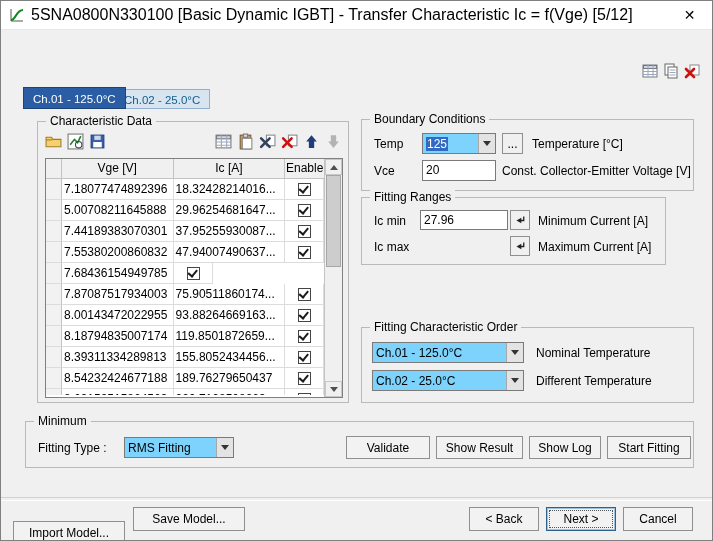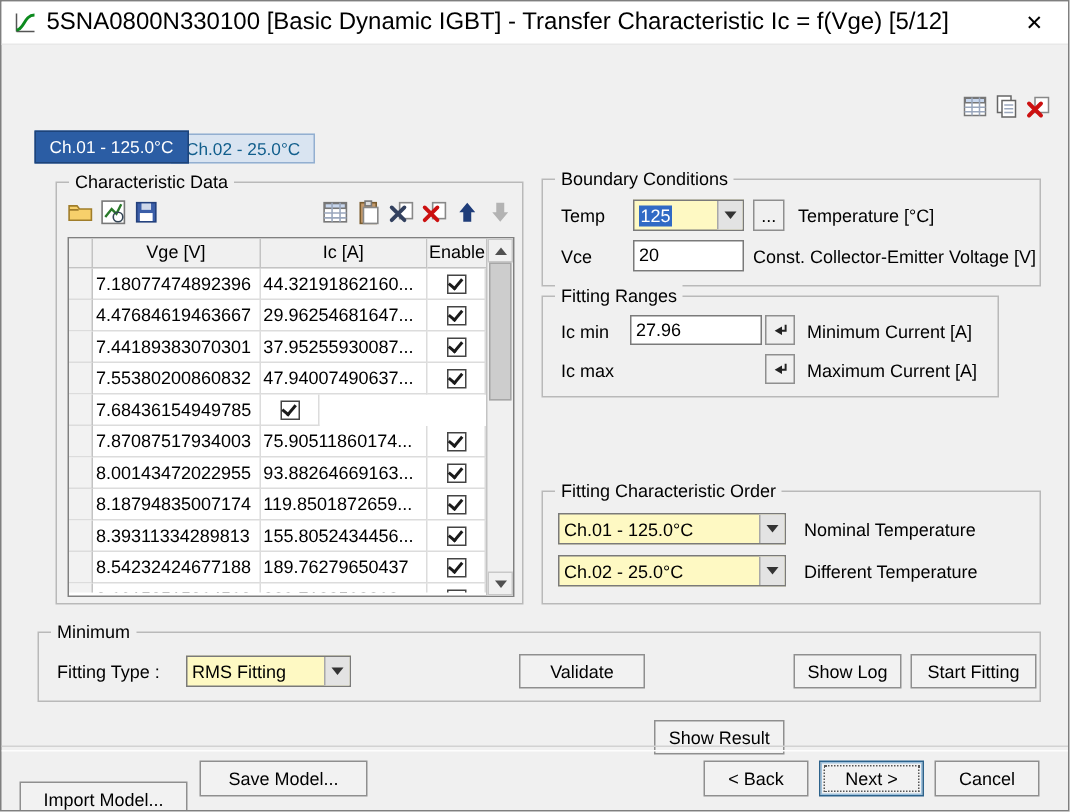--- a/index.html
+++ b/index.html
@@ -9,21 +9,21 @@
   .titlebar{position:absolute;top:0;left:0;right:0;height:28px;background:#ffffff;border-bottom:1px solid #e8e8e8;}
   .title-icon{position:absolute;left:8px;top:6px;width:16px;height:16px;}
   .title-text{position:absolute;left:30px;top:0;line-height:28px;font-size:16px;white-space:nowrap;}
   .close-btn{position:absolute;right:0;top:0;width:45px;height:28px;text-align:center;line-height:28px;font-size:14px;cursor:default;}
   .groupbox{position:absolute;border:1px solid #b9b9b9;box-sizing:border-box;}
   .gb-label{position:absolute;top:-8px;left:8px;background:#f0f0f0;padding:0 4px;font-size:12px;white-space:nowrap;}
   .lbl{position:absolute;white-space:nowrap;}
   .desc{position:absolute;white-space:nowrap;}
   .edit{position:absolute;background:#fff;border:1px solid #7a7a7a;box-sizing:border-box;
         font-family:"Liberation Sans",sans-serif;font-size:12px;padding:0 3px;line-height:19px;}
-  .combo{position:absolute;background:#fef9c3;border:1px solid #7a7a7a;box-sizing:border-box;display:flex;align-items:center;}
+  .combo{position:absolute;background:#7dd3fc;border:1px solid #7a7a7a;box-sizing:border-box;display:flex;align-items:center;}
   .combo-val{flex:1;padding:0 3px;white-space:nowrap;overflow:hidden;line-height:18px;}
   .combo-btn{width:16px;align-self:stretch;background:#e3e3e3;border-left:1px solid #a8a8a8;display:flex;align-items:center;justify-content:center;}
   .darr{width:0;height:0;border-left:4px solid transparent;border-right:4px solid transparent;border-top:5px solid #333;}
   .uarr{width:0;height:0;border-left:4px solid transparent;border-right:4px solid transparent;border-bottom:5px solid #505050;}
   .sel-hl{background:#316ac5;color:#fff;padding:0 1px;}
   .btn{position:absolute;background:#f2f2f2;border:1px solid #8f8f8f;box-sizing:border-box;
        text-align:center;font-family:"Liberation Sans",sans-serif;font-size:12px;cursor:default;
        display:flex;align-items:center;justify-content:center;}
   .btn.default{border:1px solid #2c628b;box-shadow:inset 0 0 0 1px #9ec1dd;outline:1px dotted #555;outline-offset:-4px;}
   .sqbtn{position:absolute;width:20px;height:20px;background:#f0f0f0;border:1px solid #8f8f8f;box-sizing:border-box;
@@ -165,30 +165,30 @@
         <div class="thead">
           <div class="th c-sel"></div>
           <div class="th c-vge">Vge [V]</div>
           <div class="th c-ic">Ic [A]</div>
           <div class="th c-en" style="border-right:none;">Enable</div>
         </div>
         <div class="tbody">
             <div class="trow">
               <div class="tc sel c-sel"></div>
               <div class="tc c-vge">7.18077474892396</div>
-              <div class="tc c-ic">44.32191862160...</div>
-              <div class="tc en c-en">
-                <span class="cb">
-                  <span class="check"></span>
-                </span>
-              </div>
-            </div>
-            <div class="trow">
-              <div class="tc sel c-sel"></div>
-              <div class="tc c-vge">4.47684619463667</div>
+              <div class="tc c-ic">18.32428214016...</div>
+              <div class="tc en c-en">
+                <span class="cb">
+                  <span class="check"></span>
+                </span>
+              </div>
+            </div>
+            <div class="trow">
+              <div class="tc sel c-sel"></div>
+              <div class="tc c-vge">5.00708211645888</div>
               <div class="tc c-ic">29.96254681647...</div>
               <div class="tc en c-en">
                 <span class="cb">
                   <span class="check"></span>
                 </span>
               </div>
             </div>
             <div class="trow">
               <div class="tc sel c-sel"></div>
               <div class="tc c-vge">7.44189383070301</div>
@@ -356,21 +356,21 @@
   <div class="groupbox" style="left:24px;top:420px;width:669px;height:47px;">
     <span class="gb-label">Minimum</span>
     <span class="lbl" style="left:12px;top:19px;">Fitting Type :</span>
     <div class="combo" style="left:98px;top:15px;width:110px;height:21px;">
       <span class="combo-val">RMS Fitting</span>
       <span class="combo-btn">
           <span class="darr"></span>
         </span>
     </div>
     <div class="btn" style="left:320px;top:14px;width:84px;height:23px;">Validate</div>
-    <div class="btn" style="left:410px;top:14px;width:87px;height:23px;margin-top:44px;">Show Result</div>
+    <div class="btn" style="left:410px;top:14px;width:87px;height:23px;">Show Result</div>
     <div class="btn" style="left:581px;top:14px;width:84px;height:23px;">Start Fitting</div>
     <div class="btn" style="left:503px;top:14px;width:72px;height:23px;">Show Log</div>
   </div>
 
   <div class="separator" style="top:496px;"></div>
   <div class="btn" style="left:12px;top:520px;width:112px;height:24px;">Import Model...</div>
   <div class="btn" style="left:132px;top:506px;width:112px;height:24px;">Save Model...</div>
   <div class="btn" style="left:468px;top:506px;width:70px;height:24px;">&lt; Back</div>
   <div class="btn default" style="left:545px;top:506px;width:70px;height:24px;">Next &gt;</div>
   <div class="btn" style="left:622px;top:506px;width:70px;height:24px;">Cancel</div>

